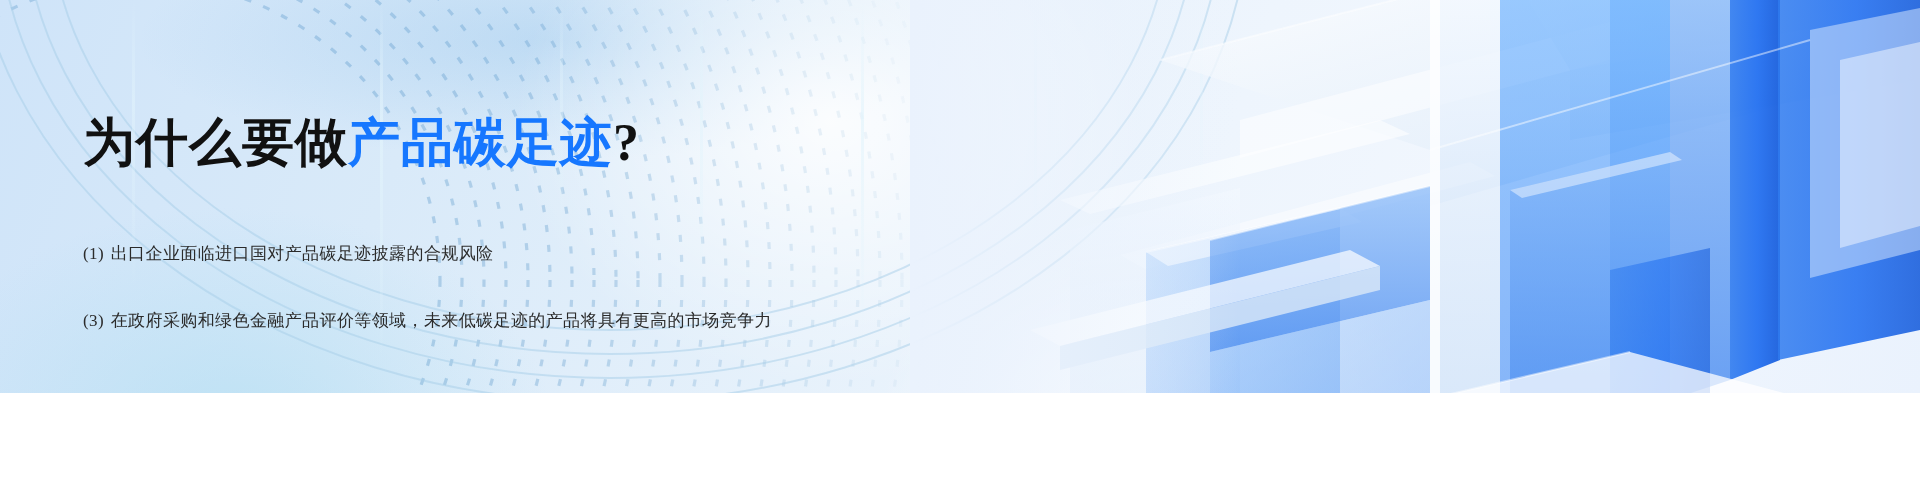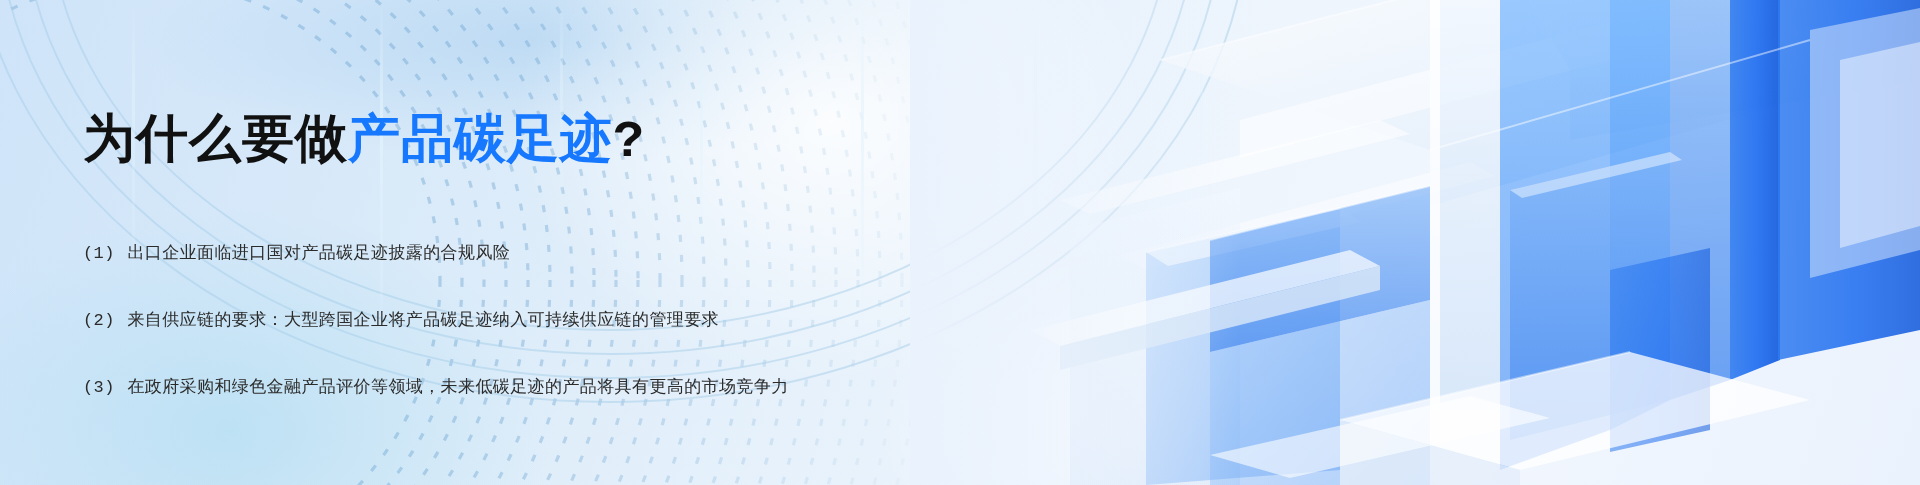--- a/index.html
+++ b/index.html
@@ -4,23 +4,23 @@
 <title>Banner</title>
 <style>
   html, body {
     margin: 0;
     padding: 0;
     background: #ffffff;
   }
   .stage {
     position: relative;
     width: 1920px;
-    height: 485px;
+    height: 393px;
     overflow: hidden;
-    font-family: Liberation Mono, monospace;
+    font-family: Liberation Serif, serif;
     background: linear-gradient(110deg, #cfe4f9 0%, #d9eaf9 22%, #e6f1fb 45%, #eef5fd 62%, #f2f7fe 78%, #eaf2fd 100%);
   }
 
   
   .bg-layer { position: absolute; inset: 0; pointer-events: none; }
 
   
   .glow-a {
     position: absolute;
     left: -220px; top: 120px;
@@ -282,18 +282,17 @@
     </div>
   </div>
 
   <div class="content">
 
     <h1 class="headline"><span>为什么要做</span><span class="hl-accent">产品碳足迹</span><span class="hl-mark">?</span></h1>
 
     <div class="bullets">
       <p class="bullet"><span class="idx">(1)</span> <span>出口企业面临进口国对产品碳足迹披露的合规风险</span></p>
 
-      <p class="bullet"><span class="idx">(2)</span> <span>来自供应链的要求：大型跨国企业将产品碳足迹纳入可持续供应链的管理要求</span></p>
 
       <p class="bullet"><span class="idx">(3)</span> <span>在政府采购和绿色金融产品评价等领域，未来低碳足迹的产品将具有更高的市场竞争力</span></p>
     </div>
   </div>
 </div>
 
 </body></html>

